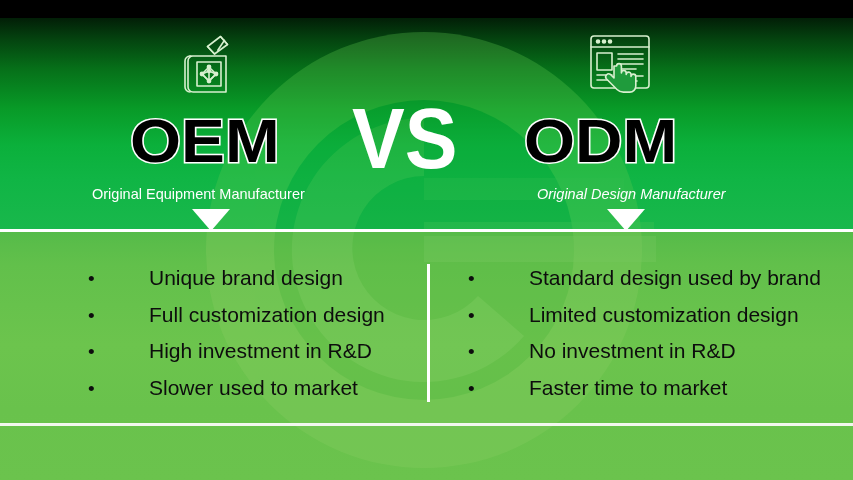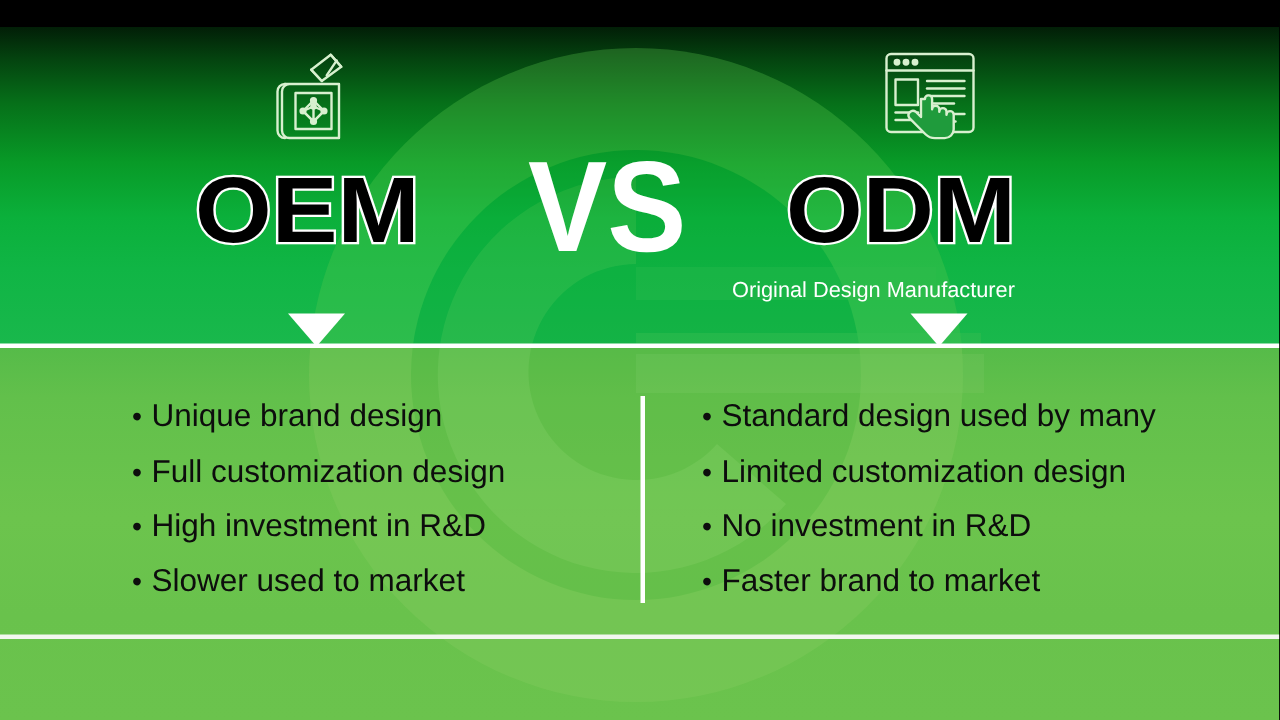--- a/index.html
+++ b/index.html
@@ -164,21 +164,21 @@
   .sub-title {
     position: absolute;
     font-family: "Liberation Sans", sans-serif;
     font-size: 14.5px;
     line-height: 18px;
     color: #ffffff;
     white-space: nowrap;
     z-index: 4;
   }
   .sub-oem { left: 92px; top: 185px; }
-  .sub-odm { left: 488px; top: 185px; }
+  .sub-odm { left: 537px; top: 185px; font-style: italic; }
 
   
   .arrow-down {
     position: absolute;
     width: 0; height: 0;
     border-left: 19px solid transparent;
     border-right: 19px solid transparent;
     border-top: 22px solid #ffffff;
     z-index: 5;
   }
@@ -201,21 +201,21 @@
     line-height: 35.5px;
     color: #0d0d0d;
     white-space: nowrap;
   }
   .bullet-dot {
     width: 13px;
     flex: 0 0 13px;
     font-size: 19px;
     color: #0d0d0d;
   }
-  .bullet-text { flex: 1 1 auto; }
+  .bullet-text { flex: 1 1 auto; margin-left: 48px; }
 </style>
 </head>
 <body>
 
 <div id="infographic">
 
   <div class="upper-panel"></div>
 
   <div class="lower-panel"></div>
 
@@ -297,20 +297,21 @@
     </svg>
   </div>
 
   <div class="headline-row">
     <div class="brand-title brand-oem">OEM</div>
     <div class="brand-title brand-odm">ODM</div>
   </div>
 
   <div class="vs-mark">VS</div>
 
+  <div class="sub-title sub-oem">Original Equipment Manufacturer</div>
   <div class="sub-title sub-odm">Original Design Manufacturer</div>
 
   <div class="arrow-down arrow-oem"></div>
   <div class="arrow-down arrow-odm"></div>
 
   <div class="hr-main"></div>
   <div class="vr-mid"></div>
   <div class="hr-bottom"></div>
 
   <div class="bullet-col col-left">
@@ -328,29 +329,29 @@
     </div>
     <div class="bullet-item">
       <span class="bullet-dot">•</span>
       <span class="bullet-text">Slower used to market</span>
     </div>
   </div>
 
   <div class="bullet-col col-right">
     <div class="bullet-item">
       <span class="bullet-dot">•</span>
-      <span class="bullet-text">Standard design used by many</span>
+      <span class="bullet-text">Standard design used by brand</span>
     </div>
     <div class="bullet-item">
       <span class="bullet-dot">•</span>
       <span class="bullet-text">Limited customization design</span>
     </div>
     <div class="bullet-item">
       <span class="bullet-dot">•</span>
       <span class="bullet-text">No investment in R&amp;D</span>
     </div>
     <div class="bullet-item">
       <span class="bullet-dot">•</span>
-      <span class="bullet-text">Faster brand to market</span>
+      <span class="bullet-text">Faster time to market</span>
     </div>
   </div>
 
 </div>
 
 </body></html>

